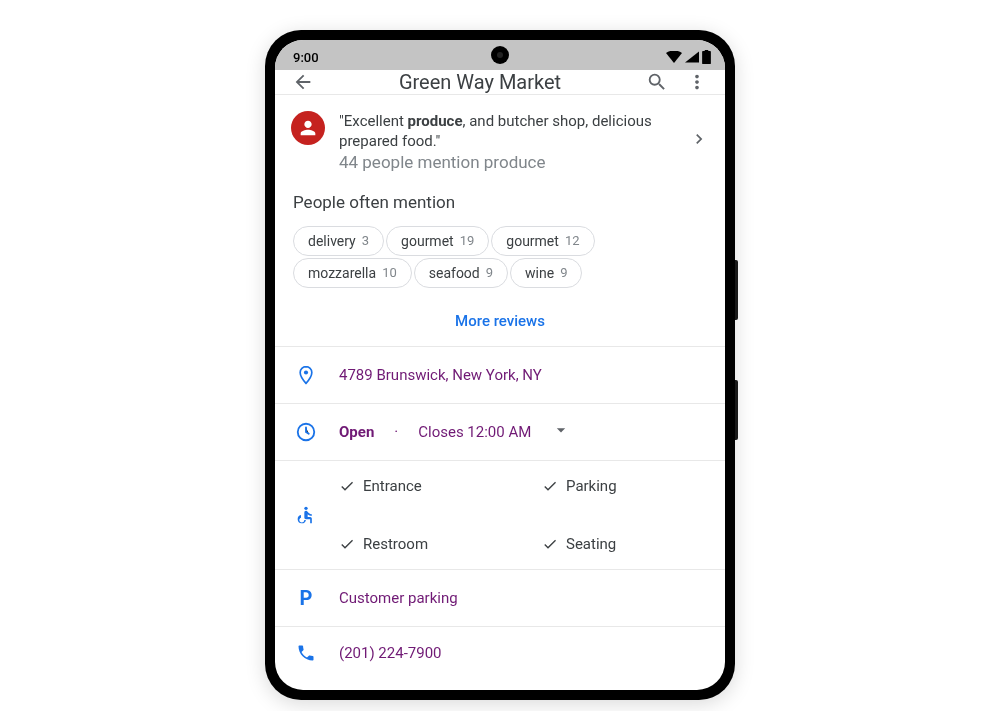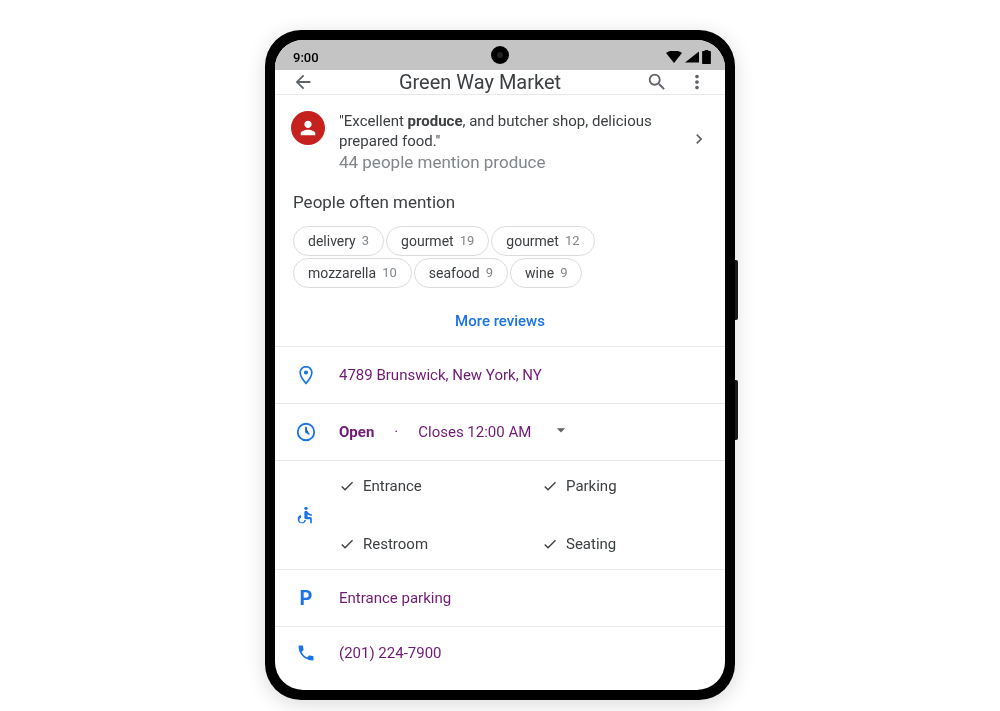--- a/index.html
+++ b/index.html
@@ -361,21 +361,21 @@
               <svg class="check" width="16" height="16" viewBox="0 0 24 24">
                 <path fill="currentColor" d="M9 16.17L4.83 12l-1.42 1.41L9 19 21 7l-1.41-1.41z"></path>
               </svg>
               <span>Seating</span>
             </div>
         </div>
       </div>
 
       <div class="info-row">
         <div class="info-icon parking">P</div>
-        <div class="info-text">Entrance parking</div>
+        <div class="info-text">Customer parking</div>
       </div>
 
       <div class="info-row" style="border-bottom:none">
         <div class="info-icon">
           <svg width="20" height="20" viewBox="0 0 24 24" fill="currentColor">
               <path d="M6.62 10.79c1.44 2.83 3.76 5.14 6.59 6.59l2.2-2.2c.27-.27.67-.36 1.02-.24 1.12.37 2.33.57 3.57.57.55 0 1 .45 1 1V20c0 .55-.45 1-1 1-9.39 0-17-7.61-17-17 0-.55.45-1 1-1h3.5c.55 0 1 .45 1 1 0 1.25.2 2.45.57 3.57.11.35.03.74-.25 1.02l-2.2 2.2z"></path>
             </svg>
         </div>
         <div class="info-text">(201) 224-7900</div>
       </div>

